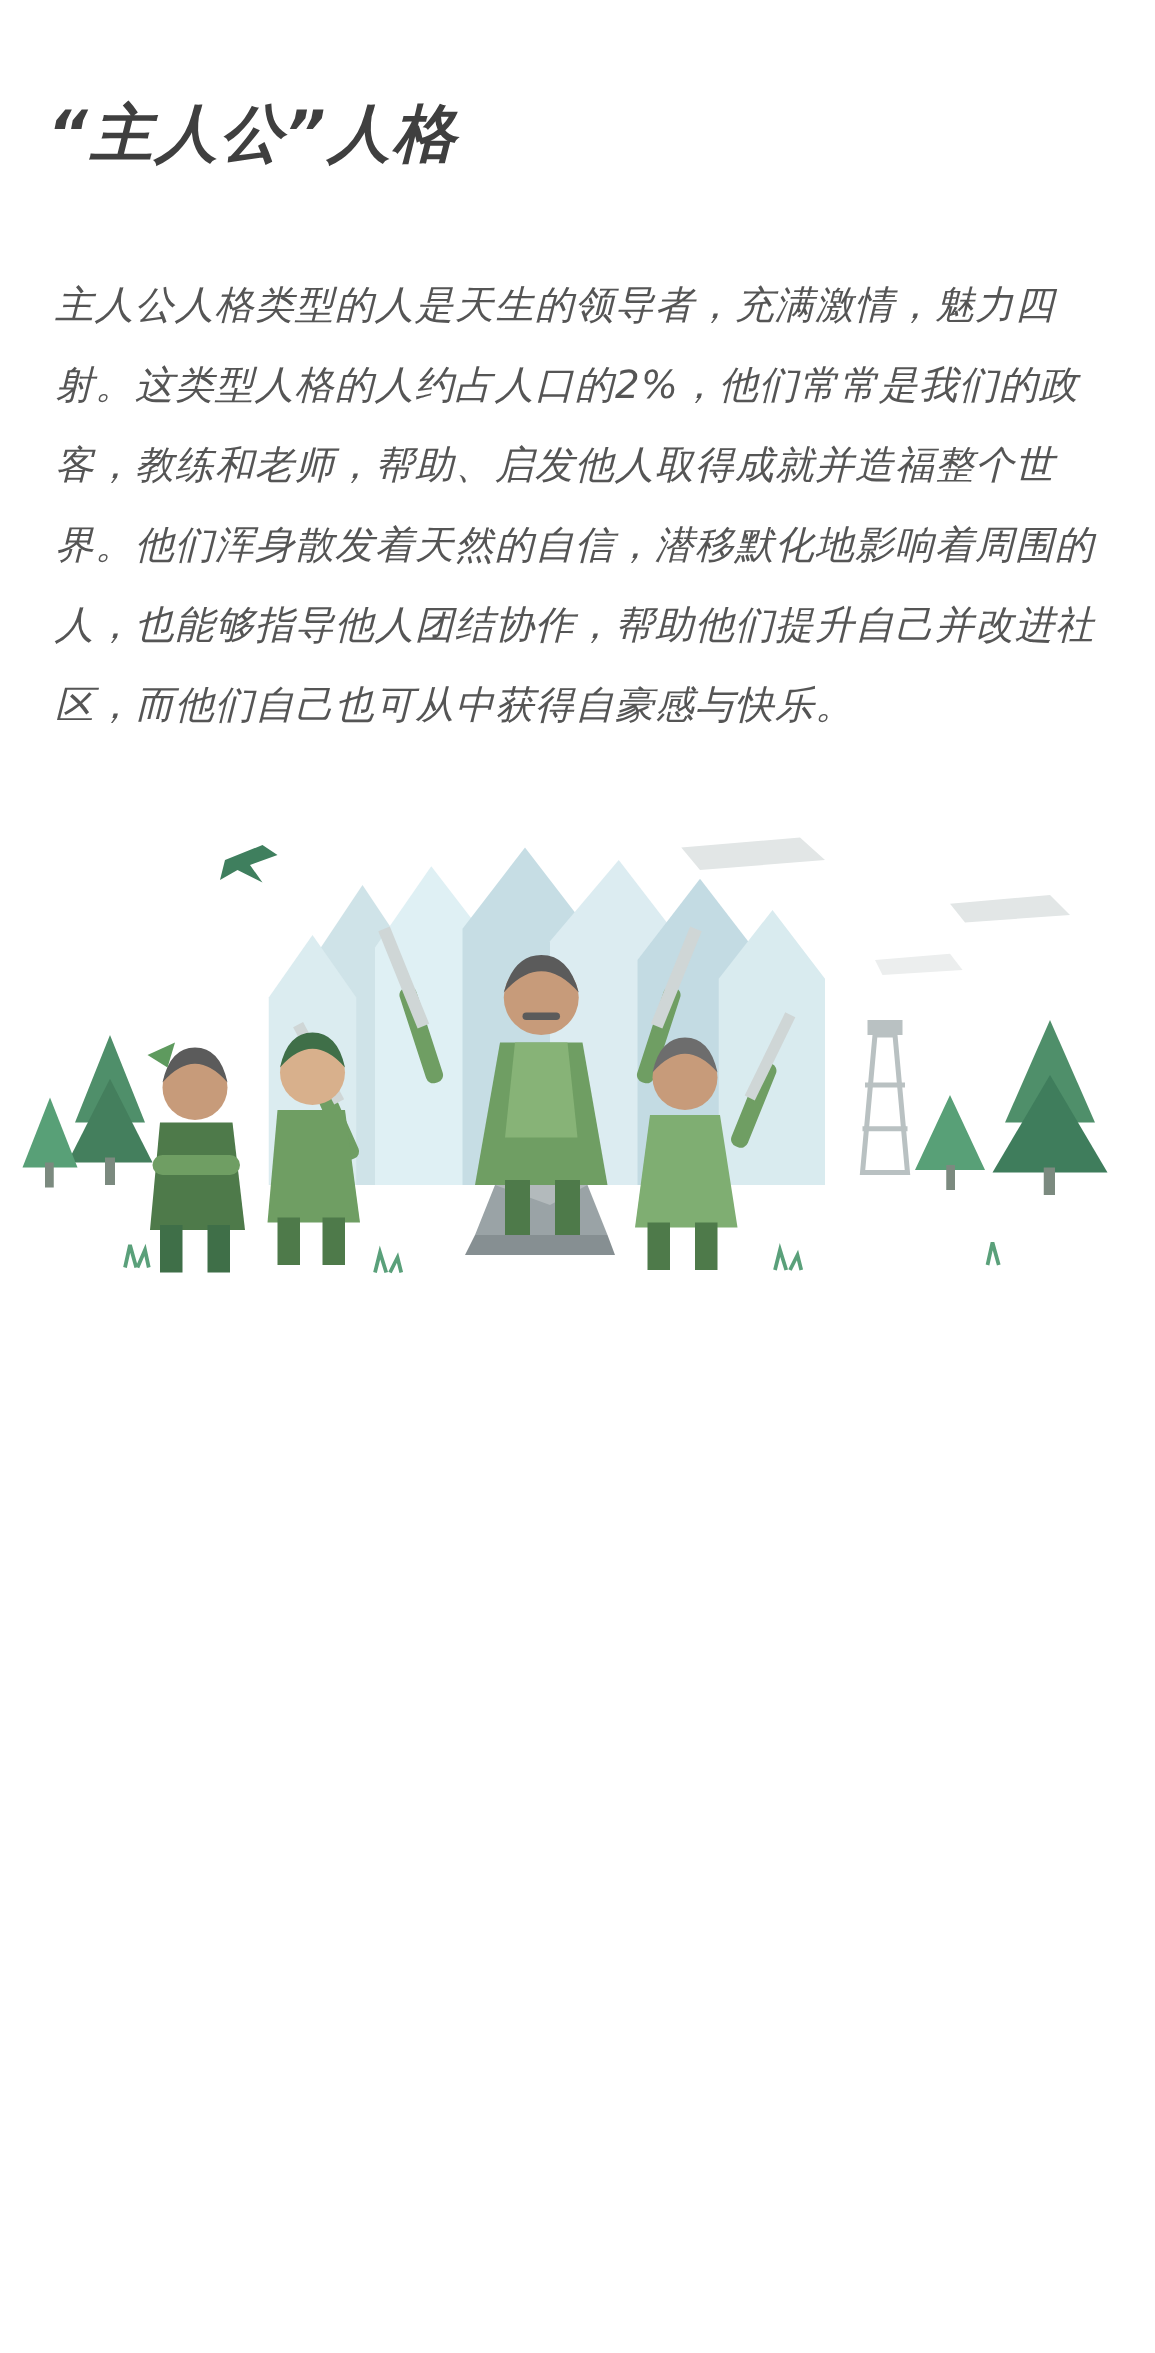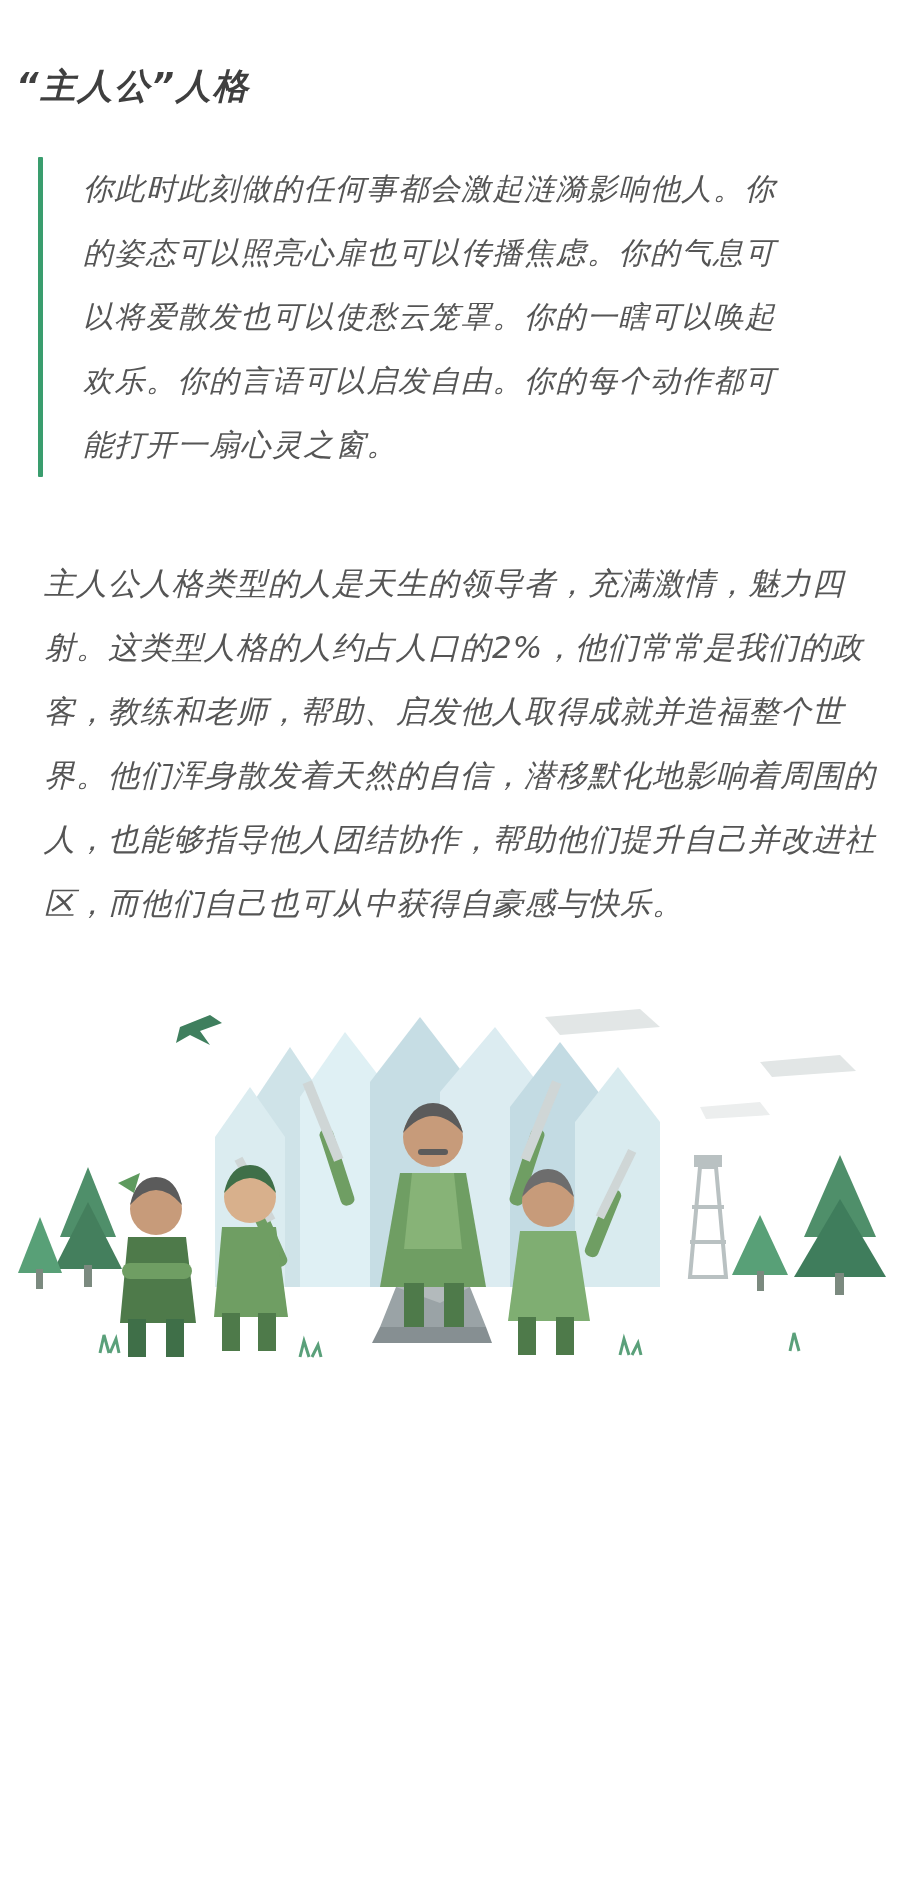--- a/index.html
+++ b/index.html
@@ -20,25 +20,25 @@
     min-height: 1882px;
     box-sizing: border-box;
     padding: 0;
     position: relative;
     background: #ffffff;
   }
 
   
   .title {
     font-family: "DejaVu Sans", sans-serif;
-    font-size: 35px;
+    font-size: 50px;
     font-weight: 700;
     color: #3f3f3f;
     letter-spacing: 2px;
-    padding: 42px 0 0 16px;
+    padding: 42px 0 0 38px;
     line-height: 1.25;
     font-style: italic;
   }
 
   
   .quote-wrap {
     margin: 48px 0 0 38px;
     display: flex;
     align-items: stretch;
   }
@@ -88,24 +88,20 @@
     display: block;
   }
 </style>
 </head>
 <body>
 
 <div class="page">
 
   <h1 class="title">“主人公”人格</h1>
 
-  <div class="quote-wrap">
-    <div class="quote-bar"></div>
-    <div class="quote-text">你此时此刻做的任何事都会激起涟漪影响他人。你的姿态可以照亮心扉也可以传播焦虑。你的气息可以将爱散发也可以使愁云笼罩。你的一瞎可以唤起欢乐。你的言语可以启发自由。你的每个动作都可能打开一扇心灵之窗。</div>
-  </div>
 
 
   <p class="body-text">主人公人格类型的人是天生的领导者，充满激情，魅力四射。这类型人格的人约占人口的2%，他们常常是我们的政客，教练和老师，帮助、启发他人取得成就并造福整个世界。他们浑身散发着天然的自信，潜移默化地影响着周围的人，也能够指导他人团结协作，帮助他们提升自己并改进社区，而他们自己也可从中获得自豪感与快乐。</p>
 
   <div class="illustration">
     <svg width="924" height="380" viewBox="0 0 924 380" xmlns="http://www.w3.org/2000/svg">
 
       <g>
         <polygon points="250,120 290,60 330,120 330,300 250,300" fill="#cfe3e8"></polygon>
         <polygon points="300,110 345,45 395,110 395,300 300,300" fill="#dff0f4"></polygon>

